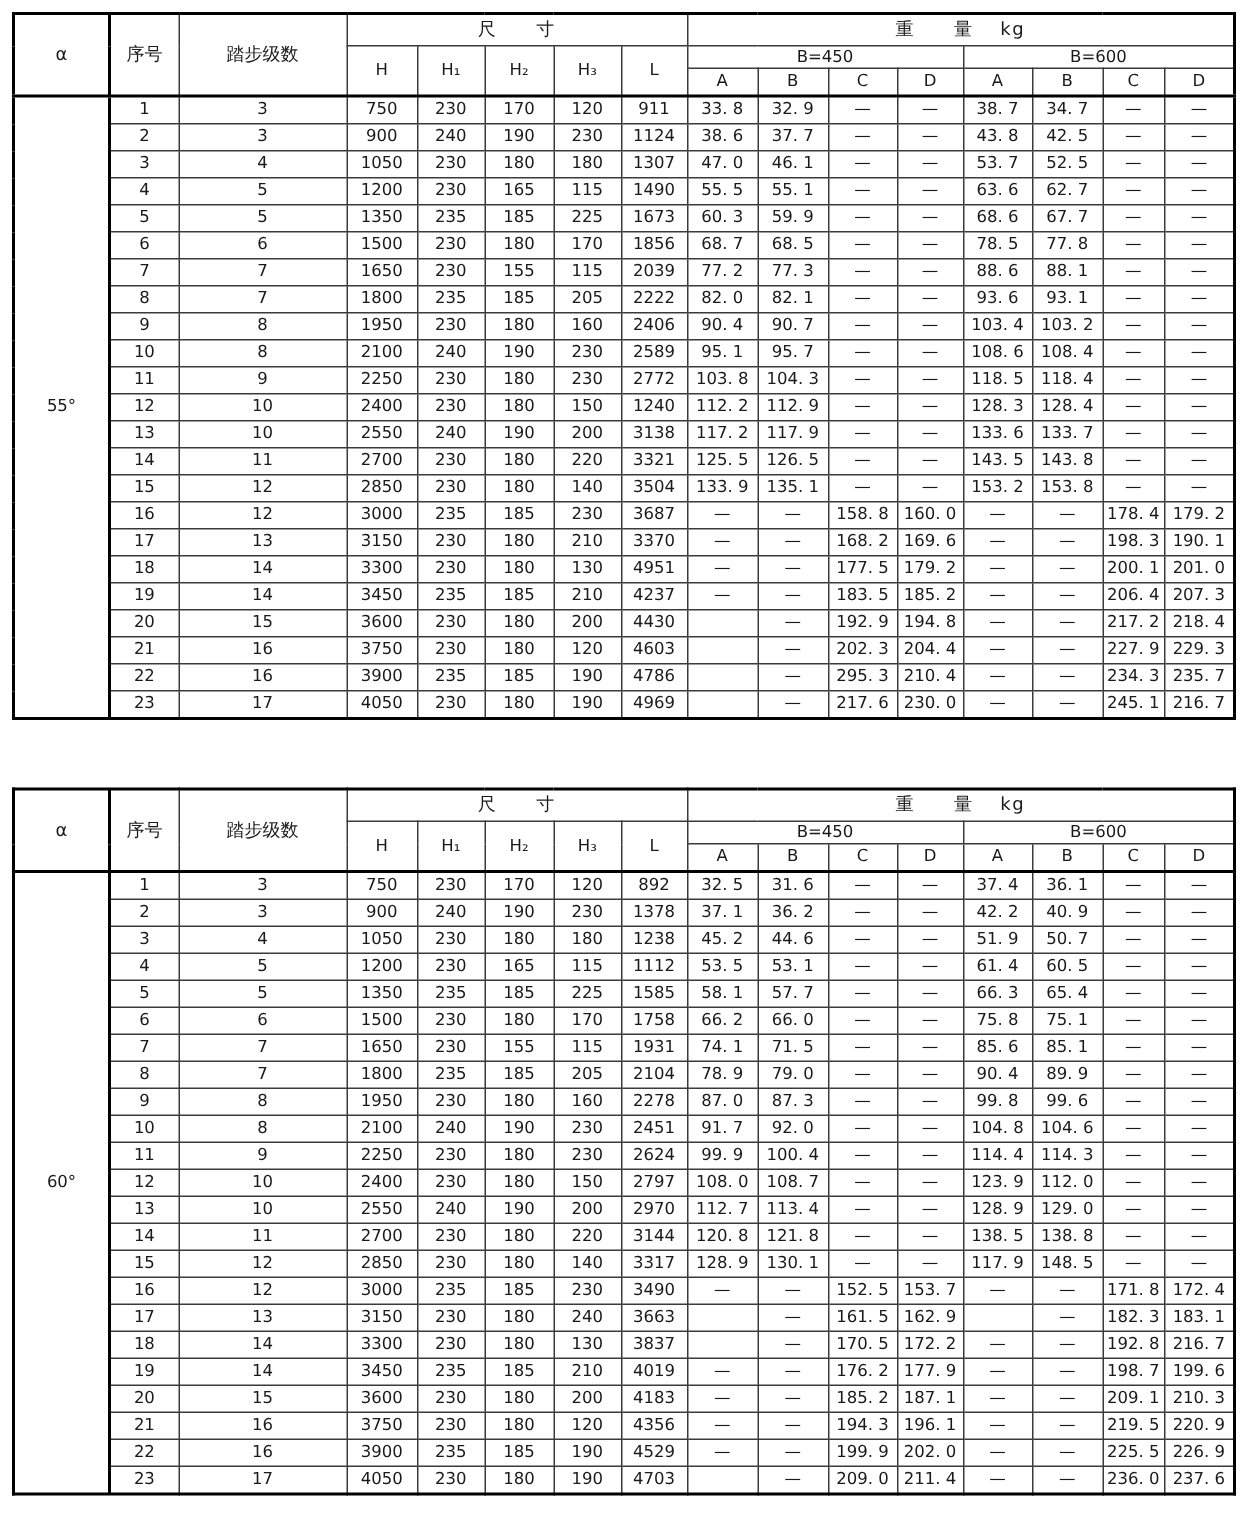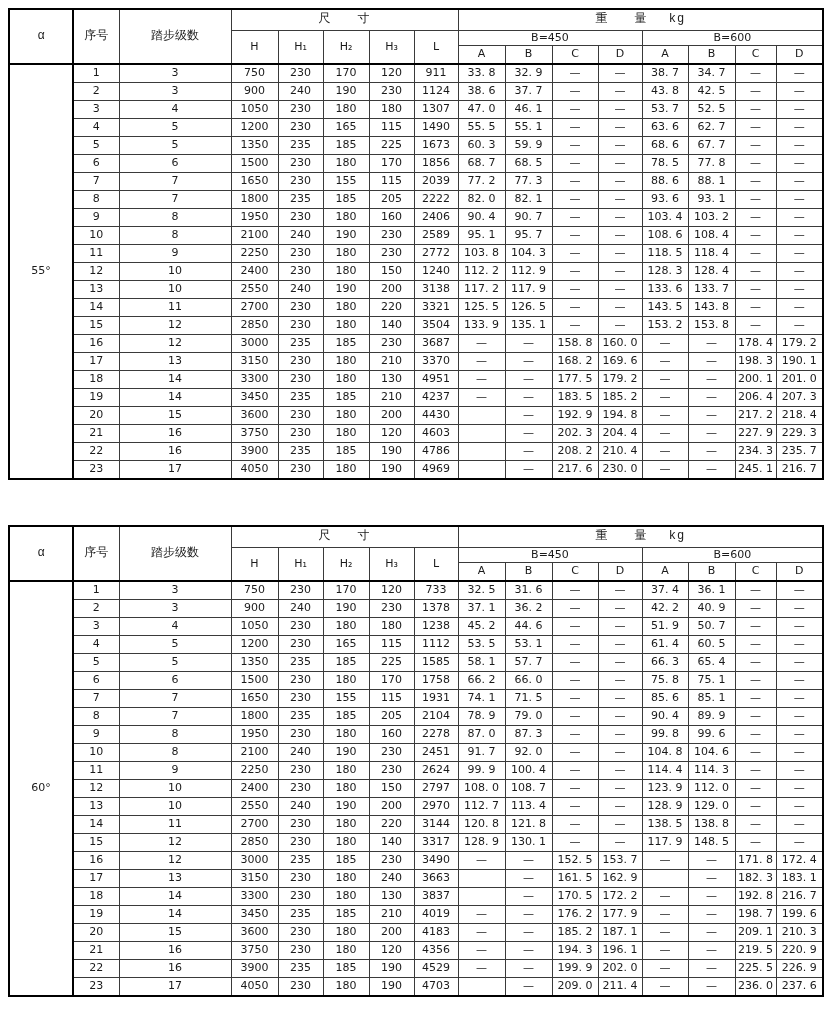--- a/index.html
+++ b/index.html
@@ -31,21 +31,21 @@
     vertical-align: middle;
     font-size: 11px;
     font-weight: normal;
     padding: 0 1px;
     white-space: nowrap;
     overflow: hidden;
     color: #1a1a1a;
     line-height: 1.1;
   }
   .spec-table thead th { font-size: 12px; }
-  .spec-table thead tr.hrow1 th { height: 20px; font-family: Liberation Mono, monospace; }
+  .spec-table thead tr.hrow1 th { height: 20px; }
   .spec-table thead tr.hrow2 th { height: 14px; font-size: 11px; }
   .spec-table thead tr.hrow3 th { height: 17px; font-size: 11px; }
   .spec-table thead { border-bottom: 2px solid #000; }
   .spec-table tbody td { height: 17px; }
   .spec-table .alpha-head, .spec-table td.alpha-cell { border-right: 2px solid #000; }
   .spec-table th.group-head { white-space: pre; letter-spacing: 1px; }
 </style>
 </head>
 <body>
 
@@ -460,21 +460,21 @@
         <tr>
           <td>22</td>
           <td>16</td>
           <td>3900</td>
           <td>235</td>
           <td>185</td>
           <td>190</td>
           <td>4786</td>
           <td></td>
           <td>—</td>
-          <td>208. 2</td>
+          <td>295. 3</td>
           <td>210. 4</td>
           <td>—</td>
           <td>—</td>
           <td>234. 3</td>
           <td>235. 7</td>
         </tr>
         <tr>
           <td>23</td>
           <td>17</td>
           <td>4050</td>
@@ -543,21 +543,21 @@
     </thead>
     <tbody>
         <tr>
           <td rowspan="23" class="alpha-cell">60°</td>
           <td>1</td>
           <td>3</td>
           <td>750</td>
           <td>230</td>
           <td>170</td>
           <td>120</td>
-          <td>733</td>
+          <td>892</td>
           <td>32. 5</td>
           <td>31. 6</td>
           <td>—</td>
           <td>—</td>
           <td>37. 4</td>
           <td>36. 1</td>
           <td>—</td>
           <td>—</td>
         </tr>
         <tr>

